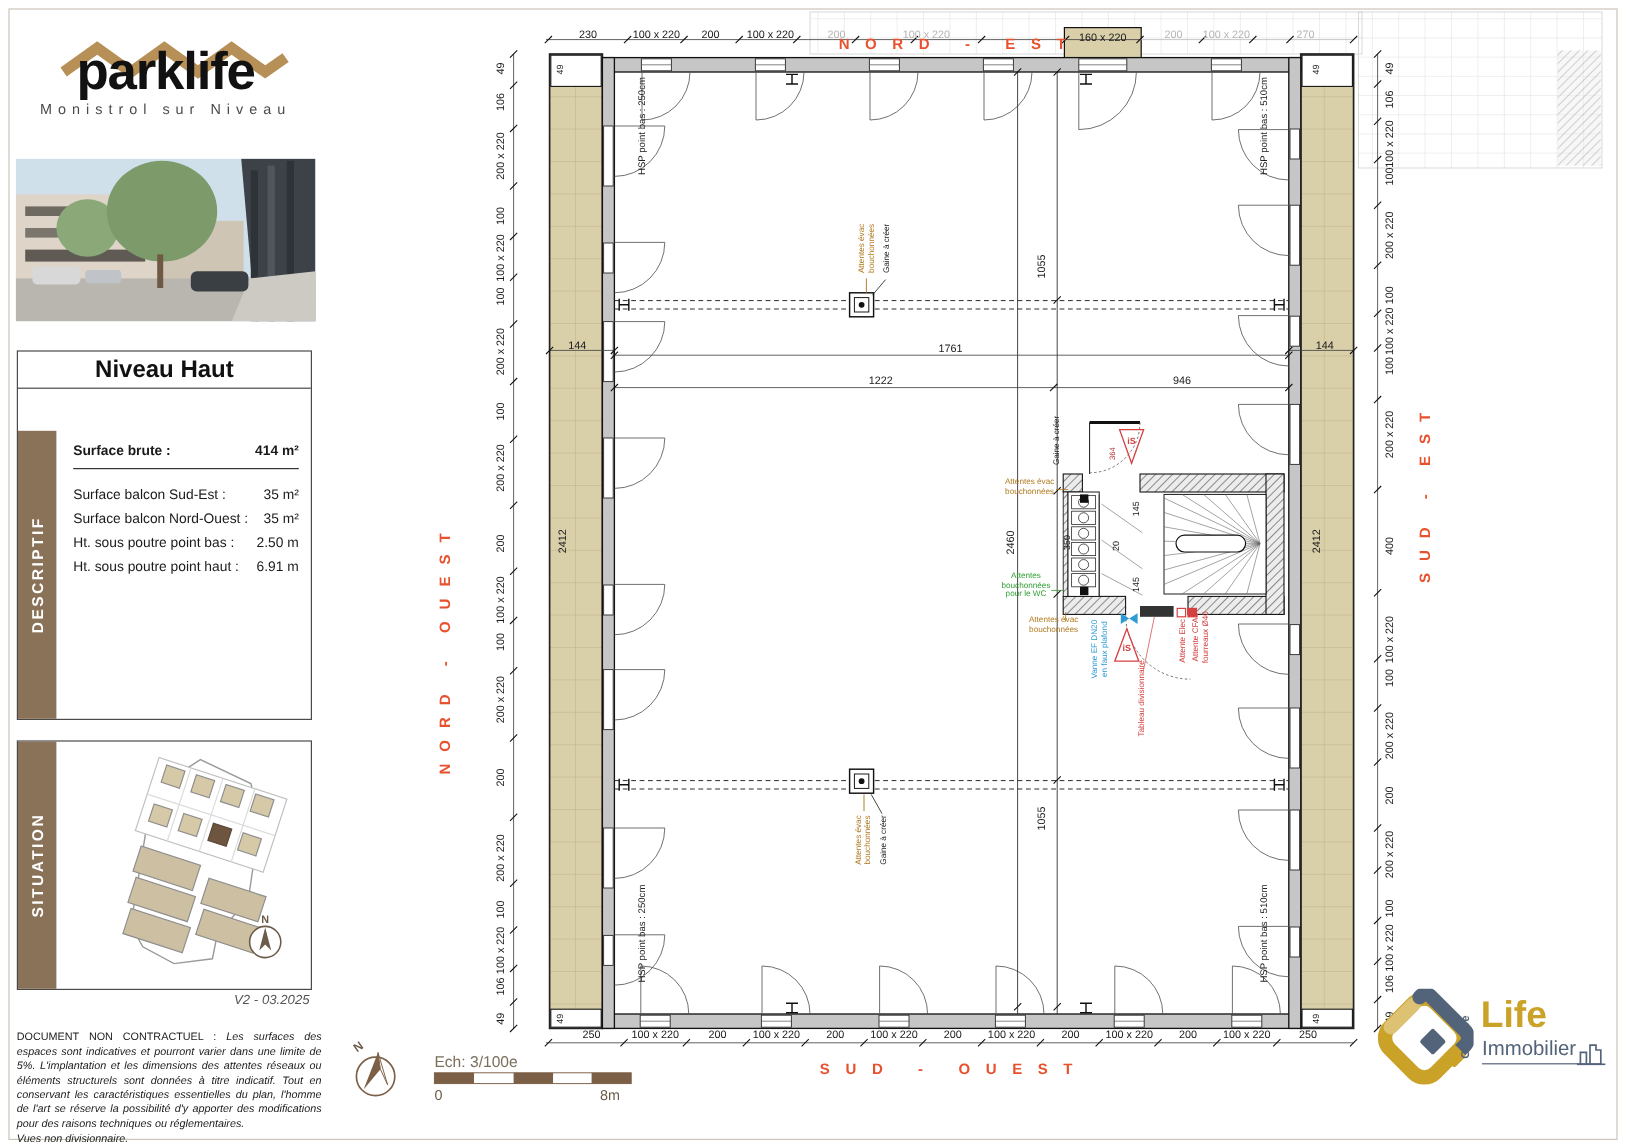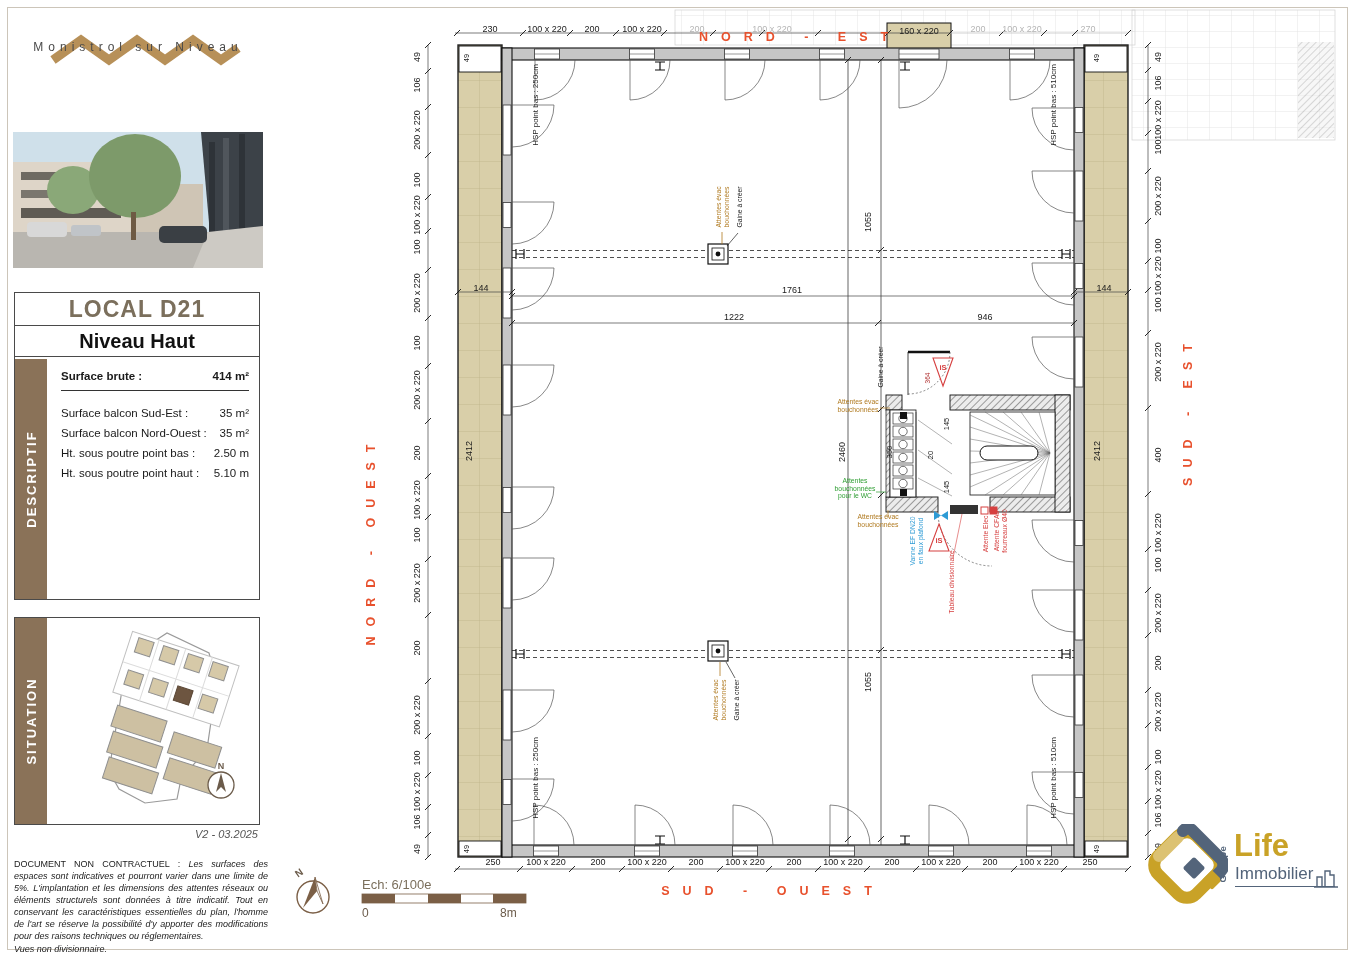--- a/index.html
+++ b/index.html
@@ -68,20 +68,21 @@
 </style>
 </head>
 <body>
 
 <div class="frame"></div>
 
 <div class="logo-block">
   <svg class="logo-zig" width="210" height="40" viewBox="0 0 210 40">
     <path d="M20 32 L48 12 L76 32 L104 12 L132 32 L160 12 L188 32 L205 20" fill="none" stroke="#b38a4f" stroke-width="9" opacity="0.95"></path>
   </svg>
+  <div class="logo-name">parklife</div>
   <div class="logo-sub">Monistrol sur Niveau</div>
 </div>
 
 <div class="photo">
   <svg width="250" height="136" viewBox="0 0 250 136">
     <rect width="250" height="136" fill="#cfe0ea"></rect>
     <rect x="0" y="30" width="125" height="72" fill="#ded5c8"></rect>
     <rect x="8" y="40" width="100" height="8" fill="#6e6a62"></rect>
     <rect x="8" y="58" width="100" height="8" fill="#7a766e"></rect>
     <rect x="8" y="76" width="100" height="10" fill="#5f5b54"></rect>
@@ -95,21 +96,20 @@
     <ellipse cx="60" cy="58" rx="26" ry="24" fill="#8aa878"></ellipse>
     <ellipse cx="122" cy="44" rx="46" ry="42" fill="#7d9a6a"></ellipse>
     <rect x="118" y="80" width="5" height="28" fill="#6e5a44"></rect>
     <rect x="14" y="90" width="40" height="15" rx="4" fill="#d8d8d8"></rect>
     <rect x="58" y="93" width="30" height="11" rx="3" fill="#c0c4c8"></rect>
     <rect x="146" y="94" width="48" height="17" rx="5" fill="#3a3f44"></rect>
   </svg>
 </div>
 
 <section class="info-box">
-  <div class="ib-title">LOCAL D21</div>
   <div class="ib-sub">Niveau Haut</div>
   <div class="ib-body">
     <div class="strip">
       <span>DESCRIPTIF</span>
     </div>
     <div class="ib-specs">
       <div class="spec-main">
         <span>Surface brute :</span>
         <span>414 m²</span>
       </div>
@@ -121,21 +121,21 @@
       <div class="spec-row">
         <span>Surface balcon Nord-Ouest :</span>
         <span>35 m²</span>
       </div>
       <div class="spec-row">
         <span>Ht. sous poutre point bas :</span>
         <span>2.50 m</span>
       </div>
       <div class="spec-row">
         <span>Ht. sous poutre point haut :</span>
-        <span>5.10 m</span>
+        <span>6.91 m</span>
       </div>
     </div>
   </div>
 </section>
 
 <section class="situation-box">
   <div class="strip">
     <span>SITUATION</span>
   </div>
   <svg style="position:absolute;left:34px;top:3px;" width="206" height="198" viewBox="0 0 206 198">
@@ -491,25 +491,25 @@
     <span class="pl ann-red" style="left: 952px; top: 582px; transform: translate(-50%, -50%) rotate(-90deg);">Tableau divisionnaire</span>
     <span class="pl ann-red" style="left: 986px; top: 534px; transform: translate(-50%, -50%) rotate(-90deg);">Attente Elec</span>
     <span class="pl ann-red" style="left: 1001px; top: 531px; transform: translate(-50%, -50%) rotate(-90deg);">Attente CFA3
 fourreaux Ø40</span>
     <span class="pl ann-is" style="left: 943px; top: 368px;">iS</span>
     <span class="pl ann-is" style="left: 939px; top: 541px;">iS</span>
     <span class="pl compass-n" style="left: 299px; top: 873px; transform: translate(-50%, -50%) rotate(-35deg);">N</span>
   </div>
 
 <div class="dir" style="left:800px;top:37px;">NORD - EST</div>
-<div class="dir" style="left:773px;top:891px;">SUD - OUEST</div>
+<div class="dir" style="left:795px;top:891px;">SUD - OUEST</div>
 <div class="dir vert" style="left:371px;top:540px;">NORD - OUEST</div>
 <div class="dir vert" style="left:1188px;top:410px;">SUD - EST</div>
 
-<div class="scale-lbl">Ech: 6/100e</div>
+<div class="scale-lbl">Ech: 3/100e</div>
 <div class="scale-num" style="left:362px;top:906px;">0</div>
 <div class="scale-num" style="left:500px;top:906px;">8m</div>
 
 <div class="life">
   <svg width="82" height="82" viewBox="-41 -41 82 82" style="position:absolute;left:0;top:0;">
     <rect x="-27" y="-27" width="54" height="54" rx="13" transform="rotate(45)" fill="none" stroke="#c9a227" stroke-width="12"></rect>
     <path d="M-28 -9L-9 -28" stroke="#dcc272" stroke-width="12" fill="none" stroke-linecap="round"></path>
     <path d="M-4 -34Q0 -39 5 -35L34 -6Q39 0 34 6L26 14" fill="none" stroke="#53647a" stroke-width="12" stroke-linecap="round" stroke-linejoin="round"></path>
     <rect x="-8" y="-8" width="16" height="16" rx="2" transform="translate(7,3) rotate(45)" fill="#53647a"></rect>
     <rect x="-7" y="-7" width="14" height="14" rx="2" transform="translate(25,15) rotate(45)" fill="#c9a227"></rect>

